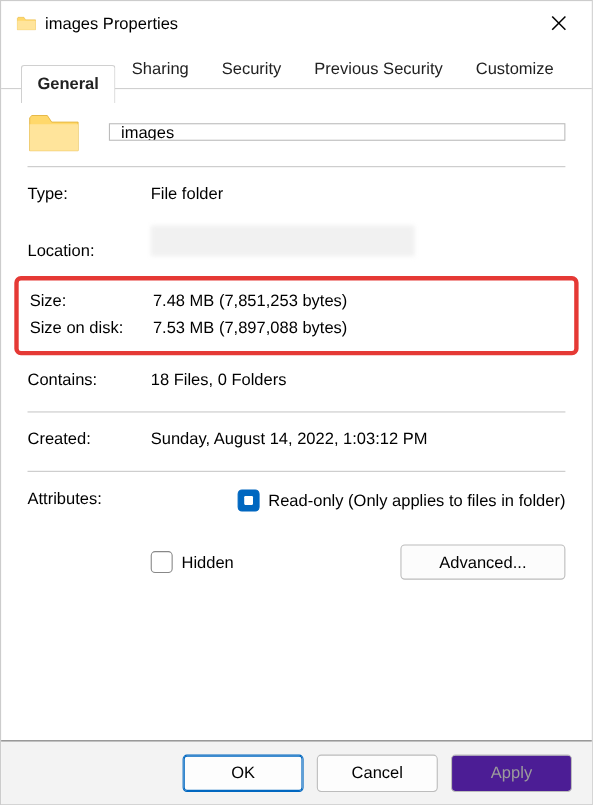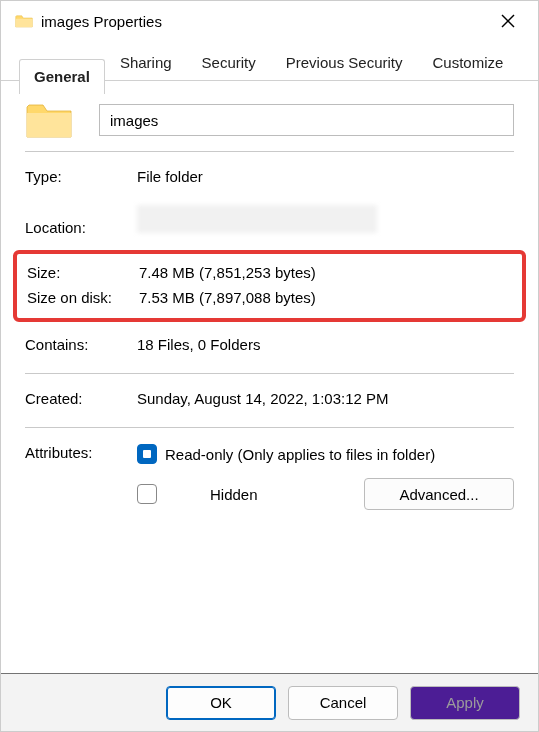--- a/index.html
+++ b/index.html
@@ -69,21 +69,21 @@
     display: flex;
     align-items: center;
     margin-bottom: 10px;
   }
   .folder-icon-large {
     width: 48px; height: 42px; margin-right: 26px;
   }
   .name-input {
     flex: 1;
     border: 1px solid #bcbcbc;
-    height: 32px;
+    height: 16px;
     padding: 0 10px;
     font-size: 15px;
     font-family: inherit;
   }
   hr.sep {
     border: none;
     border-top: 1px solid #c9c9c9;
     margin: 10px 0 16px 0;
   }
   .kv { display: flex; margin: 0 0 20px 0; align-items: baseline;}
@@ -103,42 +103,42 @@
   .highlight-box .kv { margin-bottom: 8px; }
   .highlight-box .kv:last-child { margin-bottom: 8px; }
   .attr-area {
     display: flex;
     margin-top: 2px;
   }
   .attr-right { flex: 1; }
   .check-row {
     display: flex;
     align-items: center;
-    margin-bottom: 14px;
+    margin-bottom: 30px;
+    justify-content: flex-end;
   }
   .checkbox {
     width: 20px; height: 20px;
     border: 1px solid #888;
     border-radius: 4px;
     margin-right: 8px;
     display: inline-flex;
     align-items: center; justify-content: center;
   }
   .checkbox.indeterminate {
     background: #0067c0;
     border-color: #0067c0;
   }
   .checkbox.indeterminate::after {
     content: "";
     width: 8px; height: 8px; background: #fff; border-radius: 1px;
   }
   .adv-row {
     display: flex;
     align-items: center;
-    gap: 45px;
   }
   .adv-btn {
     margin-left: auto;
     width: 150px; height: 32px;
     border: 1px solid #bcbcbc;
     background: #fcfcfc;
     border-radius: 4px;
     font-size: 15px;
     cursor: pointer;
     font-family: inherit;

